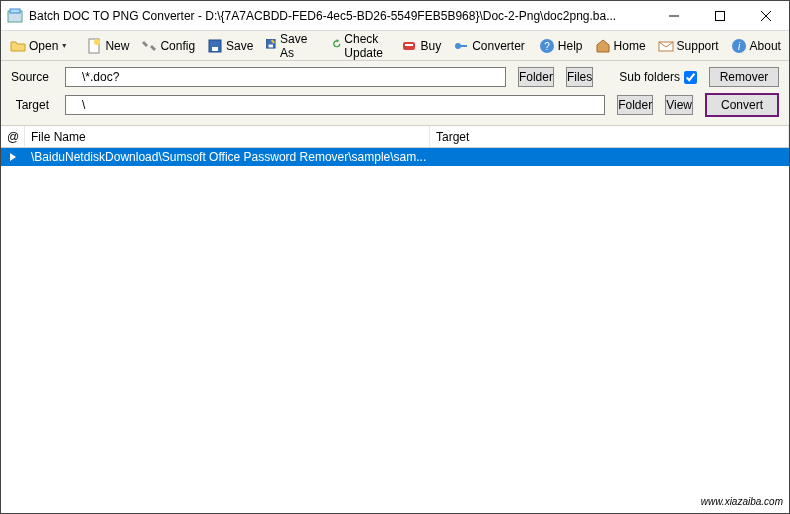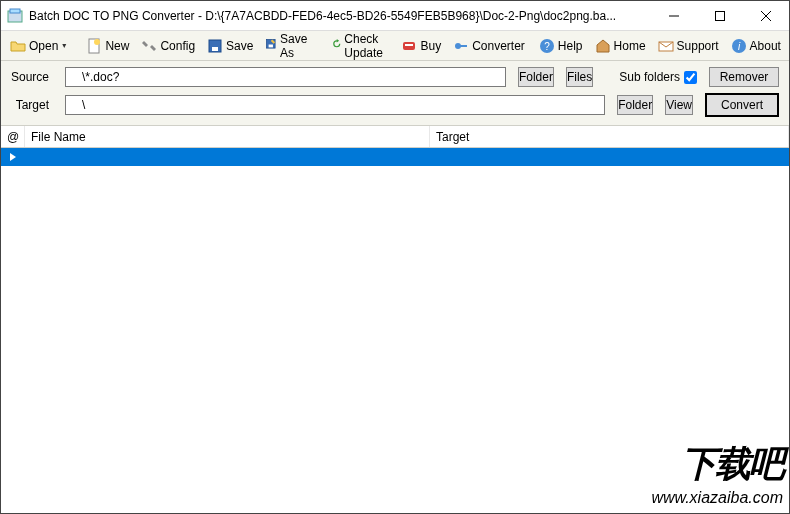--- a/index.html
+++ b/index.html
@@ -18,35 +18,35 @@
 .icon { width: 16px; height: 16px; display: inline-block; }
 .form-area { background: #f5f5ee; padding: 6px 10px 8px 10px; border-bottom: 1px solid #d0d0c8; }
 .form-row { display: flex; align-items: center; margin-bottom: 6px; gap: 12px; }
 .form-row:last-child { margin-bottom: 0; }
 .form-label { width: 38px; text-align: right; margin-right: 4px; }
 .form-input { flex: 1; height: 20px; border: 1px solid #7a7a7a; background: #fff; padding: 0 16px; font-family: inherit; font-size: 12px; }
 .btn { height: 20px; border: 1px solid #888; background: #e1e1e1; padding: 0 0; font-family: inherit; font-size: 12px; cursor: pointer; }
 .chk-wrap { display: flex; align-items: center; gap: 4px; margin: 0 6px; }
 .chk { width: 13px; height: 13px; }
 .btn-search { width: 70px; }
-.btn-convert { width: 74px; border: 2px solid #000000; padding: 0; height: 24px; }
+.btn-convert { width: 74px; border: 2px solid #701a75; padding: 0; height: 24px; }
 .right-col { display: flex; align-items: center; gap: 6px; margin-left: 8px; }
 .table-header { height: 22px; background: #fff; border-bottom: 1px solid #d0d0c8; display: flex; align-items: center; }
 .th { padding: 0 6px; color: #000; font-size: 12px; border-right: 1px solid #e8e8e8; height: 100%; display: flex; align-items: center; }
 .th-at { width: 24px; }
 .th-file { width: 405px; }
 .th-result { flex: 1; }
 .table-body { background: #fff; }
 .row { height: 18px; display: flex; align-items: center; background: #0078d7; color: #fff; }
 .row .cell-at { width: 24px; display: flex; align-items: center; justify-content: center; }
 .row .cell-file { width: 405px; padding: 0 6px; white-space: nowrap; overflow: hidden; }
 .row .cell-result { flex: 1; padding: 0 6px; }
 .watermark { position: absolute; right: 6px; bottom: 6px; text-align: right; }
 .watermark .big { font-size: 36px; font-weight: 900; color: #000; font-style: italic; letter-spacing: -2px; }
-.watermark .url { font-size: 16px; color: #000; font-style: italic; }
+.watermark .url { font-size: 10px; color: #000; font-style: italic; }
 .arrow-right { width: 0; height: 0; border-top: 4px solid transparent; border-bottom: 4px solid transparent; border-left: 6px solid #fff; }
 </style>
 </head>
 <body>
 
 <div class="titlebar">
   <span class="app-icon">
     <svg viewBox="0 0 16 16">
         <rect x="1" y="3" width="14" height="11" fill="#cde" stroke="#5a8"></rect>
         <rect x="3" y="1" width="10" height="4" fill="#adf" stroke="#48c"></rect>
@@ -190,20 +190,20 @@
   <div class="th th-at">@</div>
   <div class="th th-file">File Name</div>
   <div class="th th-result">Target</div>
 </div>
 
 <div class="table-body">
   <div class="row">
     <div class="cell-at">
         <div class="arrow-right"></div>
       </div>
+    <div class="cell-file">\BaiduNetdiskDownload\Sumsoft Office Password Remover\sample\sam...</div>
     <div class="cell-result"></div>
   </div>
 </div>
 
 <div class="watermark">
-  <div class="big">下载吧</div>
   <div class="url">www.xiazaiba.com</div>
 </div>
 
 </body></html>

